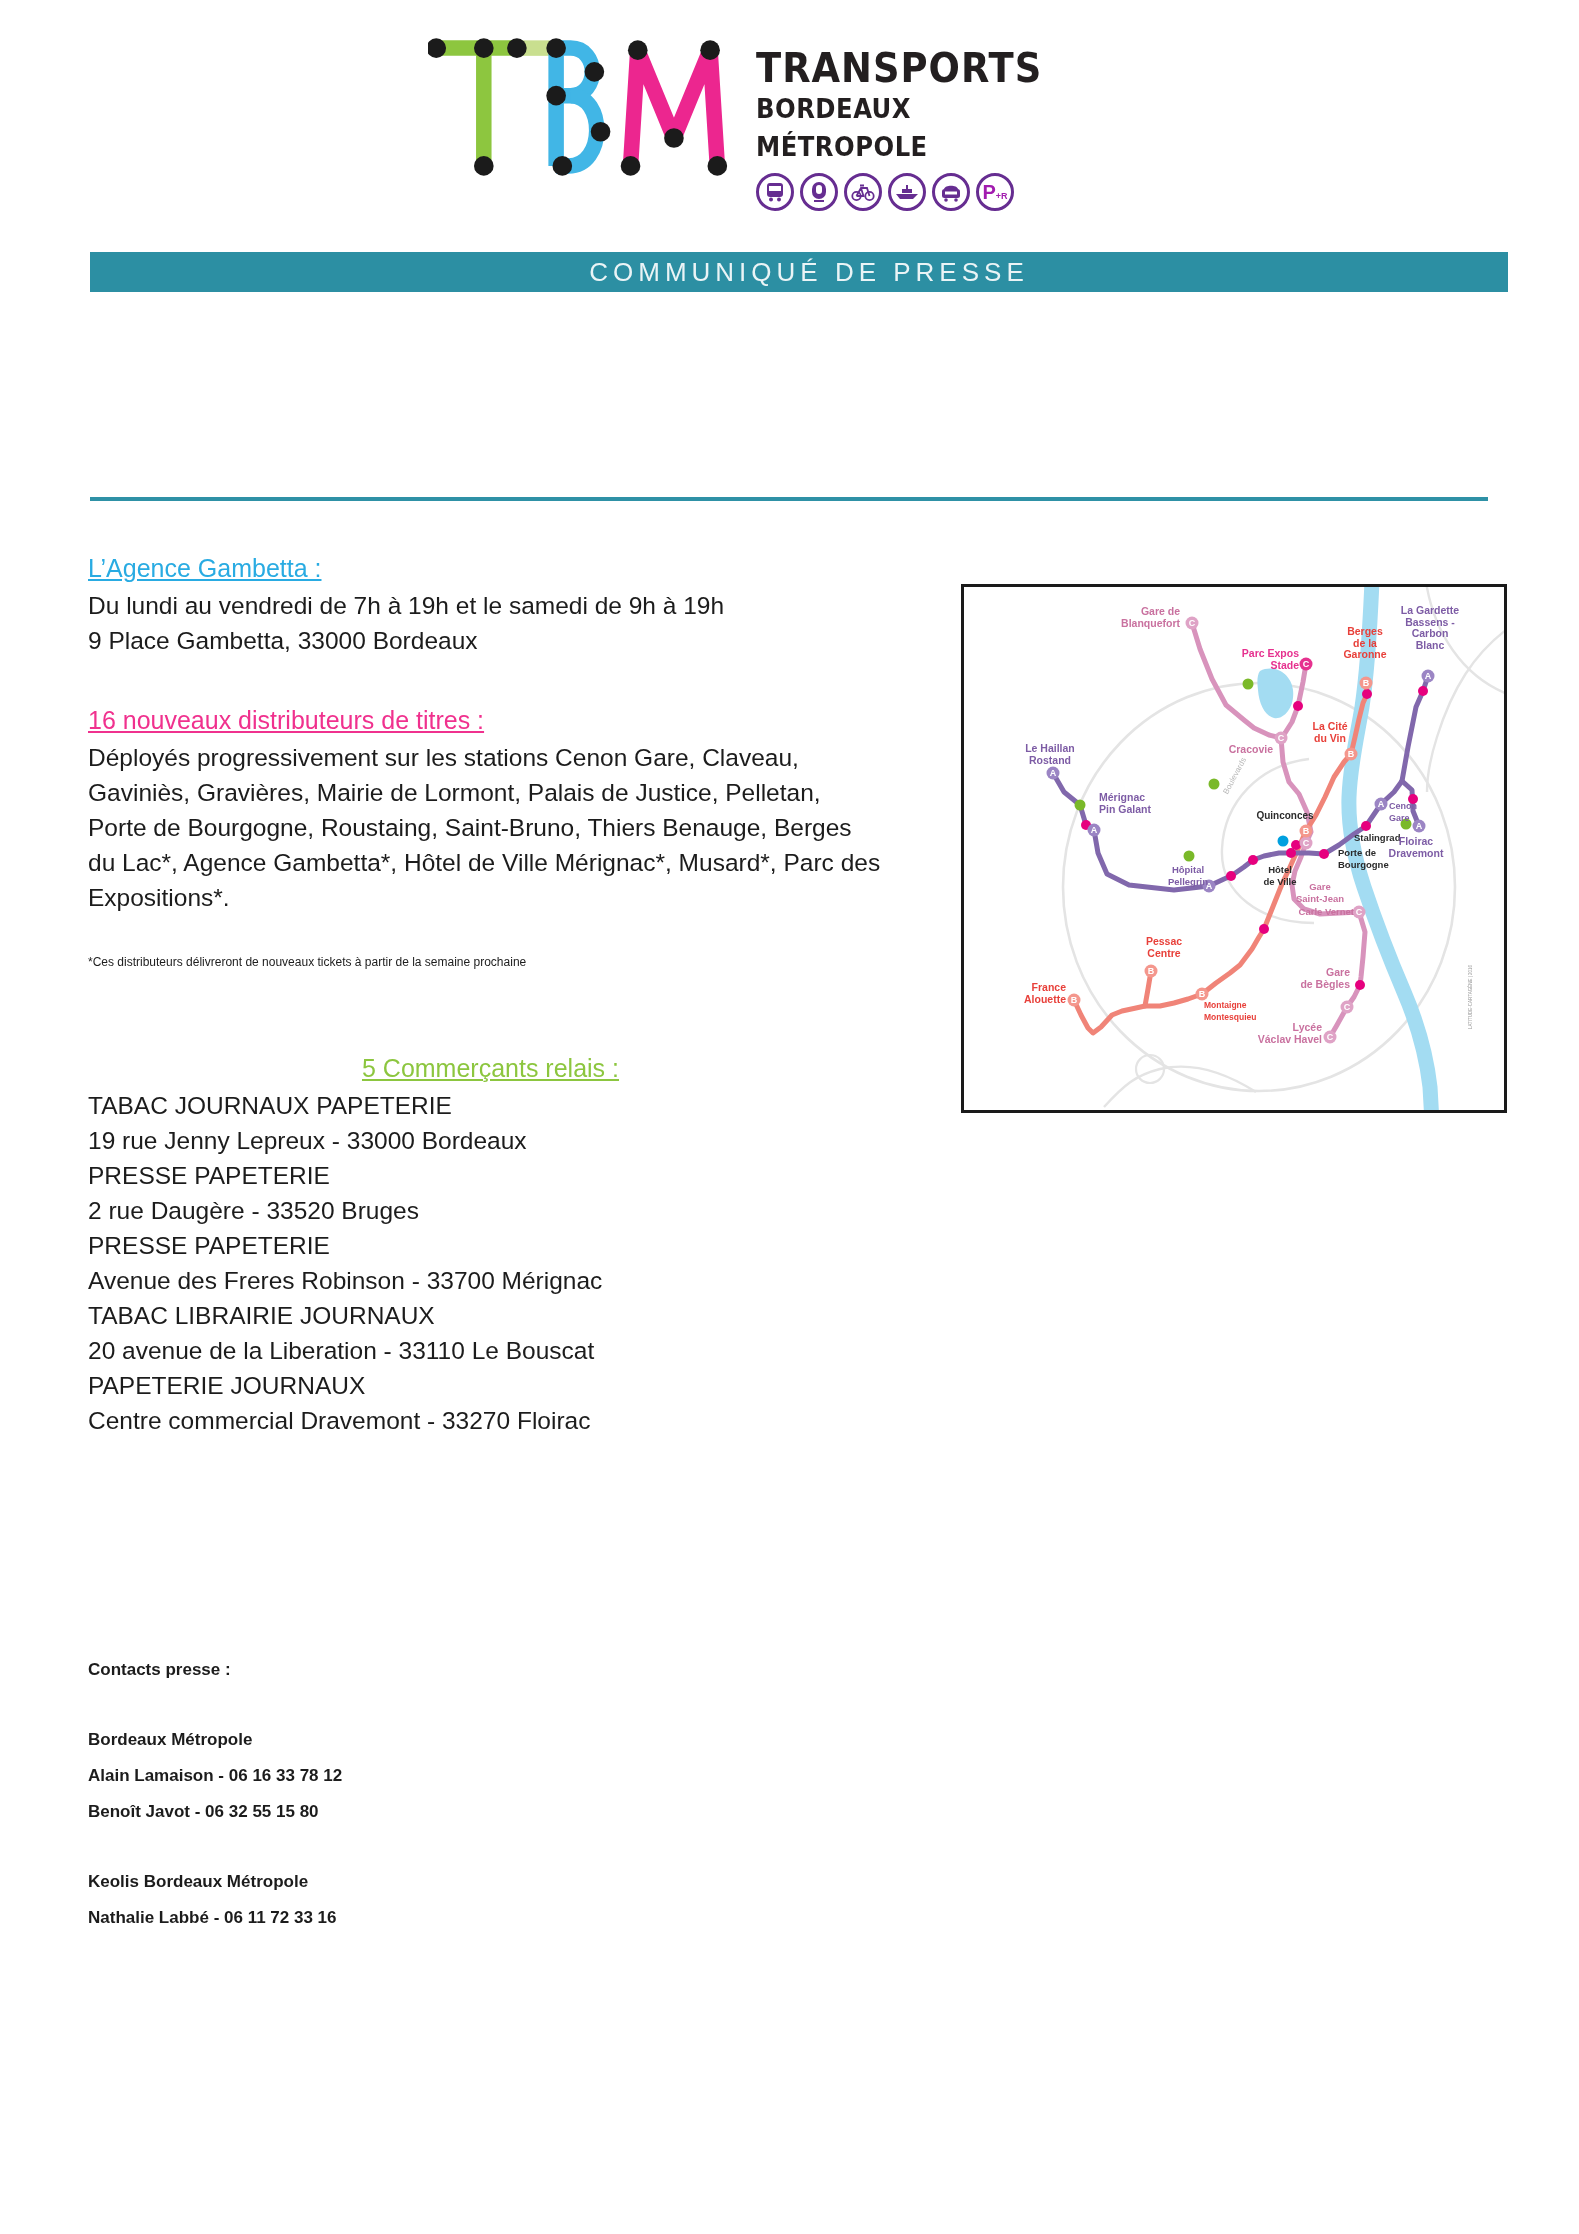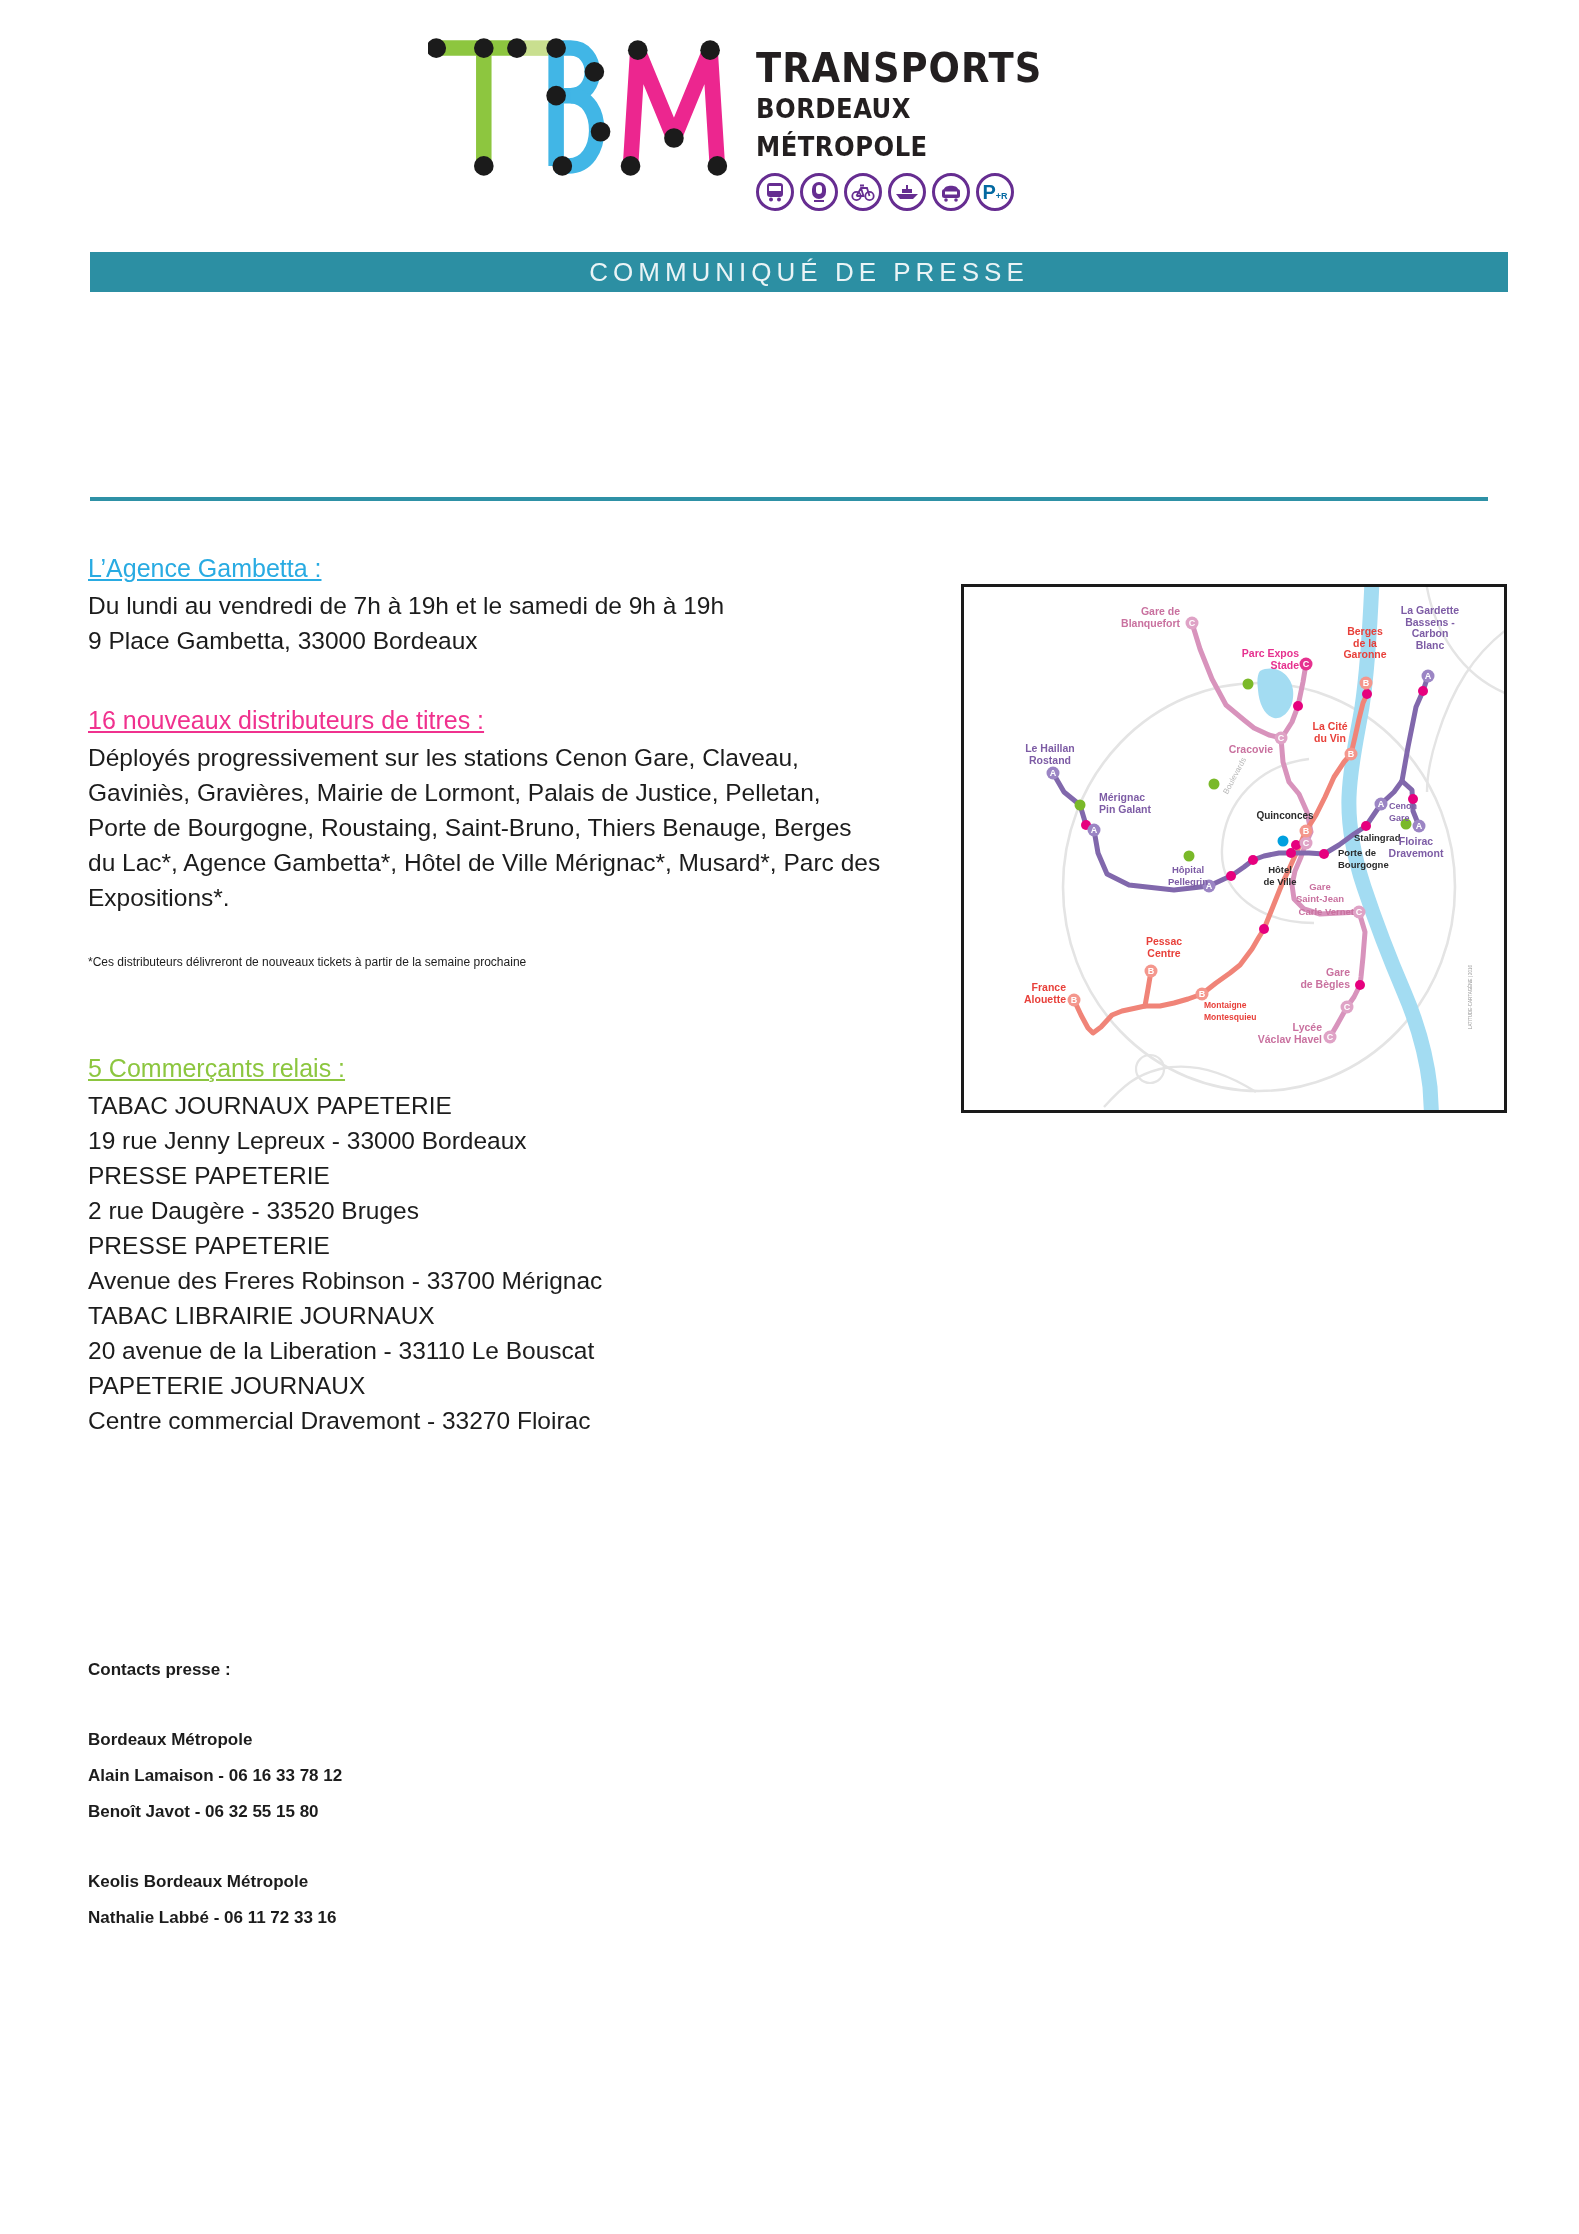--- a/index.html
+++ b/index.html
@@ -11,36 +11,36 @@
   .logo-letters{position:absolute;left:0;top:0;}
   .logo-text{position:absolute;left:328px;top:18px;width:300px;}
   .logo-title{font-family:"DejaVu Sans",sans-serif;font-stretch:condensed;
               font-weight:bold;font-size:41px;letter-spacing:1px;color:#231f20;line-height:44px;}
   .logo-subtitle{font-family:"DejaVu Sans",sans-serif;font-stretch:condensed;
               font-weight:bold;font-size:27px;letter-spacing:.5px;color:#231f20;line-height:38px;}
   .mode-icons{display:flex;gap:6px;margin-top:7px;}
   .mode-icon{width:38px;height:38px;border:3px solid #662d91;border-radius:50%;
              display:flex;align-items:center;justify-content:center;box-sizing:border-box;}
   .mode-icon svg{display:block;}
-  .pr-text{font-weight:bold;color:#0369a1;font-size:20px;line-height:1;}
+  .pr-text{font-weight:bold;color:#a21caf;font-size:20px;line-height:1;}
   .pr-text small{font-size:9px;font-weight:bold;}
 
   
   .banner{position:absolute;left:90px;top:252px;width:1398px;height:40px;
           display:flex;align-items:center;justify-content:center;}
   .banner-label{font-size:26px;letter-spacing:5px;font-weight:400;}
   .divider{position:absolute;left:90px;top:497px;width:1398px;height:4px;}
 
   
   .text-col{position:absolute;left:88px;top:551px;width:805px;
             font-size:24.5px;line-height:35px;}
   .sec-heading{font-weight:normal;font-size:25px;text-decoration:underline;margin:0 0 2px 0;}
   .para{width:795px;}
   .footnote{font-size:12px;margin-top:34px;line-height:26px;}
-  .gap40{margin-top:45px;} .gap76{margin-top:76px;}
+  .gap40{margin-top:45px;} .gap76{margin-top:76px;text-align:center;}
 
   .contacts{position:absolute;left:88px;top:1652px;font-size:17px;
             line-height:36px;font-weight:bold;}
   .contact-group{margin-top:34px;}
 
   
   .map-frame{position:absolute;left:961px;top:584px;width:540px;height:523px;
              border:3px solid #1a1a1a;background:#fff;}
   .map-frame svg{display:block;}
 </style>

